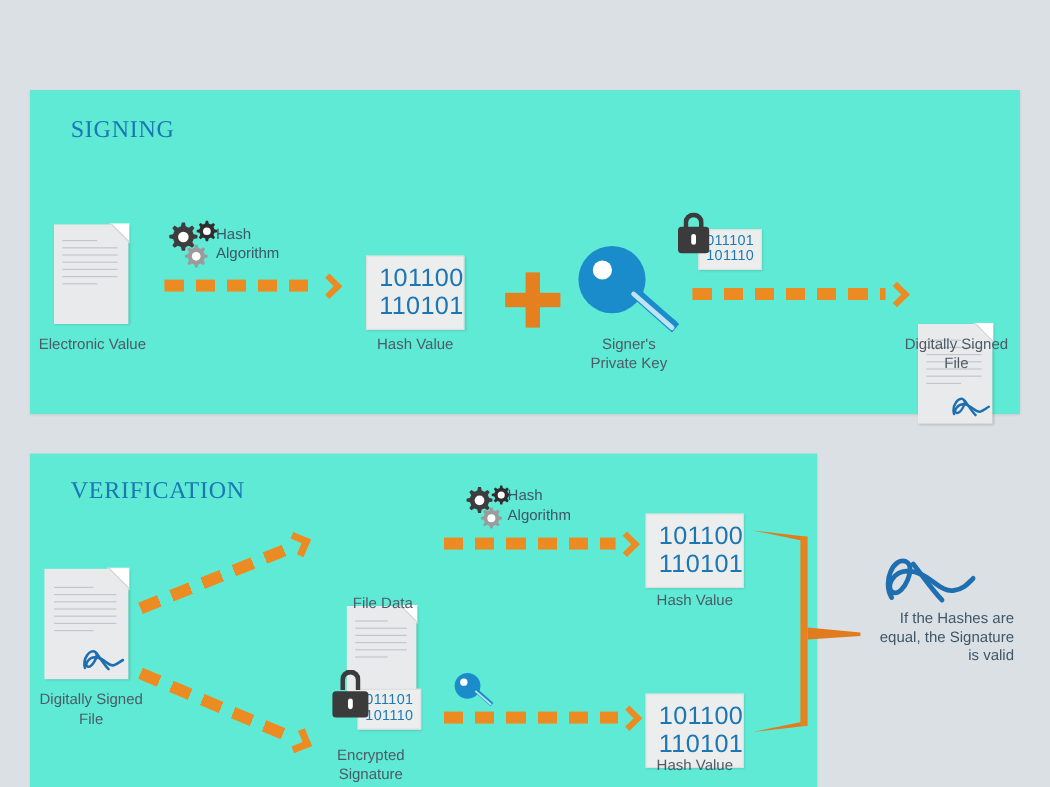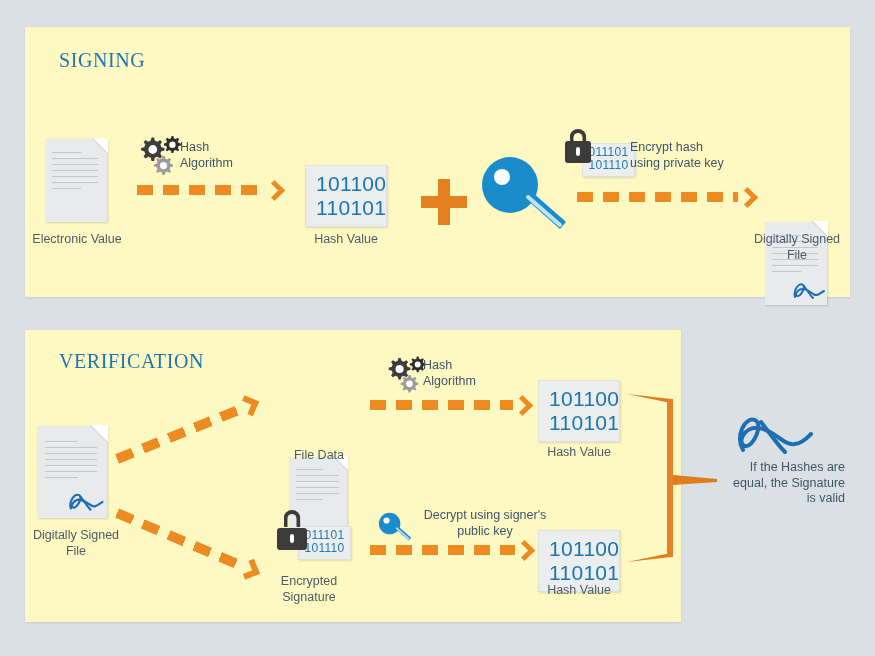--- a/index.html
+++ b/index.html
@@ -6,22 +6,23 @@
   html, body {
     width: 875px; height: 656px;
     background: #dbe0e4;
     font-family: "Liberation Sans", sans-serif;
     overflow: hidden;
   }
   .page { position: relative; width: 875px; height: 656px; }
 
   .panel {
     position: absolute;
-    background: #fef9c3;
+    background: #5eead4;
     box-shadow: 0 1px 2px rgba(0,0,0,0.10);
+    margin-top: 48px;
   }
   #panel-signing      { left: 25px; top: 27px;  width: 825px; height: 270px; }
   #panel-verification { left: 25px; top: 330px; width: 656px; height: 292px; }
 
   .section-title {
     position: absolute;
     left: 34px;
     color: #1b76b3;
     font-family: "Liberation Serif", serif;
     font-weight: 400;
@@ -218,33 +219,33 @@
     <svg class="svgwrap" style="left:455px; top:128px;" width="88" height="78" viewBox="0 0 88 78">
       <g fill="#1b8ccb">
         <circle cx="30" cy="30" r="28"></circle>
         <path d="M46 44 L80 74 L86 67 L52 37 Z"></path>
         <path d="M60 56 l10 8 5-6 -10-8z"></path>
         <path d="M70 64 l9 7 5-6 -9-7z"></path>
       </g>
       <circle cx="22" cy="22" r="8" fill="#ffffff"></circle>
       <path d="M48 42 L80 70" stroke="#bfe3f5" stroke-width="4" fill="none" stroke-linecap="round"></path>
     </svg>
+    <div class="caption" style="left:443px; top:205px; width:112px;">Signer's
+Private Key</div>
 
     <div class="binbox small" style="left:557px; top:116px; width:53px;">
       <div>011101</div>
       <div>101110</div>
     </div>
     <div class="lock" style="left:540px; top:102px; width:26px; height:34px;">
       <div class="shackle"></div>
       <div class="body">
         <div class="keyhole"></div>
       </div>
     </div>
-    <div class="note" style="left:605px; top:113px; width:130px; text-align:left;">Encrypt hash
-using private key</div>
 
     <div class="arrow-h" style="left:552px; top:165px; width:178px;">
       <div class="dashes"></div>
       <div class="head"></div>
     </div>
 
     <div class="node doc" style="left:740px; top:112px; width:62px; height:83px;">
       <div class="sheet"></div>
       <div class="lines">
         <i class="short"></i>
@@ -365,22 +366,20 @@
 
     <svg class="svgwrap" style="left:352px; top:182px;" width="36" height="30" viewBox="0 0 88 78">
       <g fill="#1b8ccb">
         <circle cx="30" cy="30" r="28"></circle>
         <path d="M46 44 L80 74 L86 67 L52 37 Z"></path>
         <path d="M60 56 l10 8 5-6 -10-8z"></path>
       </g>
       <circle cx="22" cy="22" r="8" fill="#ffffff"></circle>
       <path d="M48 42 L80 70" stroke="#bfe3f5" stroke-width="4" fill="none" stroke-linecap="round"></path>
     </svg>
-    <div class="note" style="left:386px; top:178px; width:148px; text-align:center;">Decrypt using signer's
-public key</div>
 
     <div class="arrow-h" style="left:345px; top:215px; width:162px;">
       <div class="dashes"></div>
       <div class="head"></div>
     </div>
 
     <div class="binbox large" style="left:513px; top:200px; width:82px;">
       <div>101100</div>
       <div>110101</div>
     </div>

